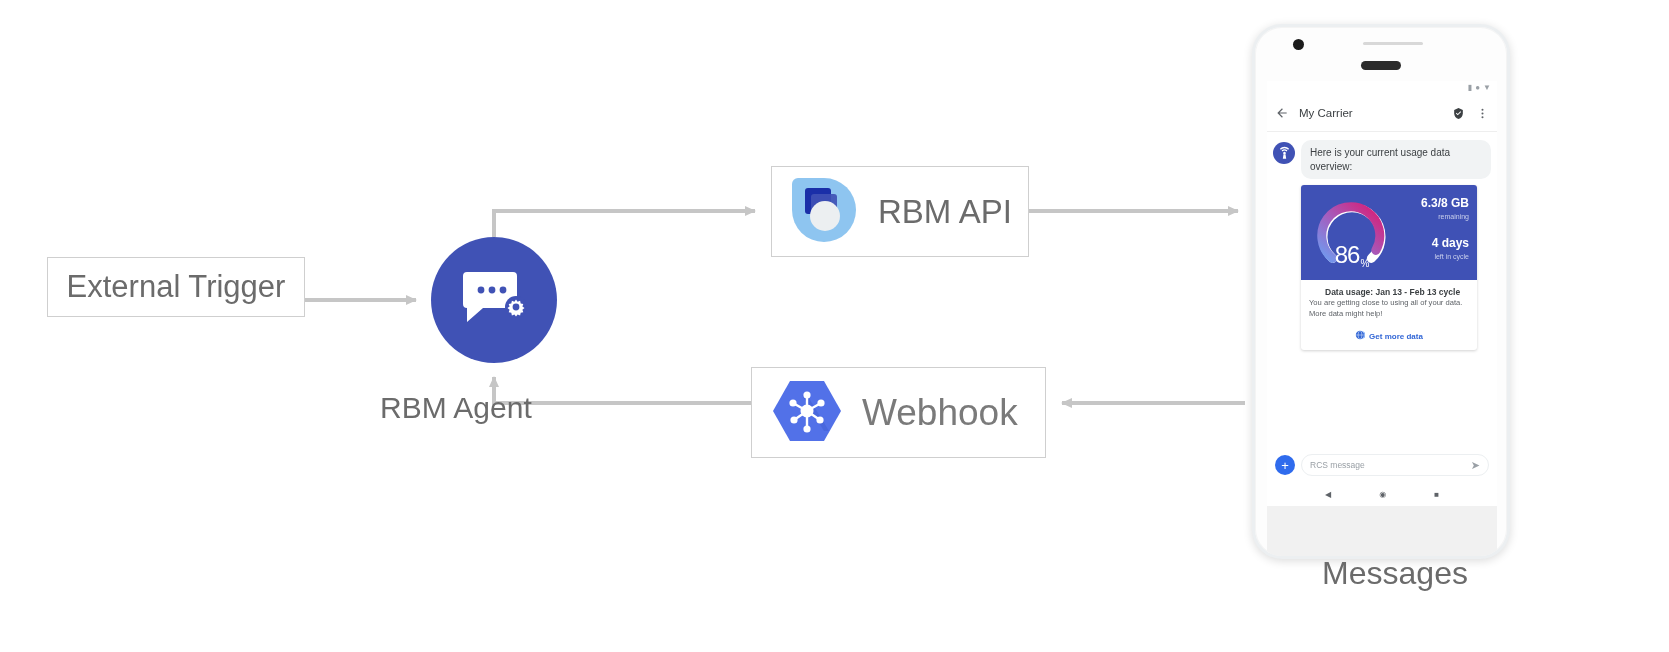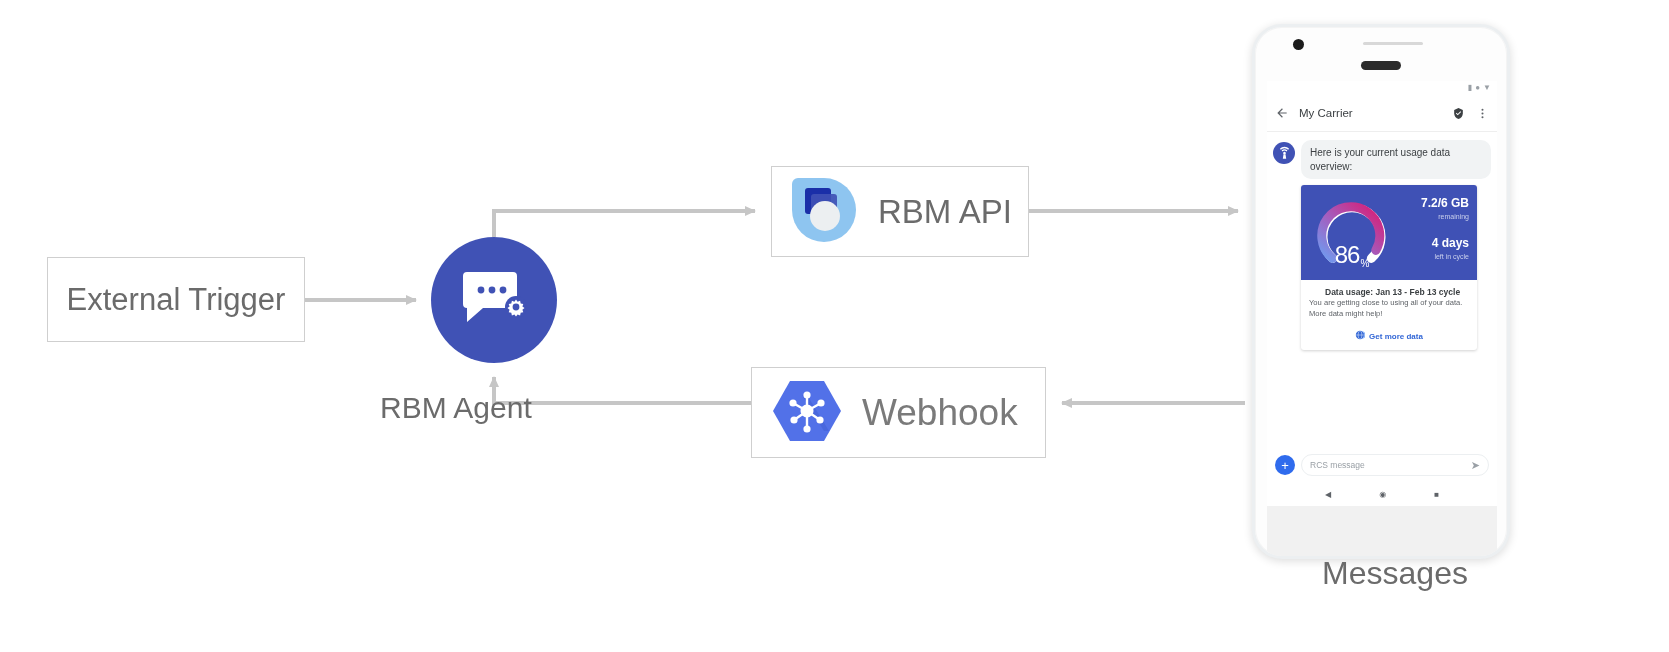--- a/index.html
+++ b/index.html
@@ -21,21 +21,21 @@
     display:flex;align-items:center;
   }
   .box-label{
     font-weight:300;
     color:#5f6368;
     white-space:nowrap;
   }
 
   
   #external-trigger{
-    left:47px;top:257px;width:258px;height:85px;
+    left:47px;top:257px;width:258px;height:60px;
     justify-content:center;
   }
   #external-trigger .box-label{font-size:31px;color:#6b6b6b;}
 
   
   #rbm-api-box{
     left:771px;top:166px;width:258px;height:91px;
     padding-left:16px;
   }
   #rbm-api-box .box-label{font-size:33px;color:#6b6b6b;margin-left:18px;}
@@ -297,21 +297,21 @@
             <svg id="gauge" viewBox="0 0 74 74">
               <path d="M17.7,63.4 A29,29 0 1 1 56.3,63.4" fill="none" stroke="#ffffff" stroke-width="9" stroke-linecap="round"></path>
               <path d="M17.7,63.4 A29,29 0 1 1 60.8,55.4" fill="none" stroke="url(#gaugeGrad)" stroke-width="9" stroke-linecap="round"></path>
             </svg>
             <div id="gauge-text">
               <span class="num">86</span>
               <span class="pct">%</span>
             </div>
             <div id="hero-right">
               <div class="block1">
-                <div class="hero-big">7.2/6 GB</div>
+                <div class="hero-big">6.3/8 GB</div>
                 <div class="hero-small">remaining</div>
               </div>
               <div class="block2">
                 <div class="hero-big">4 days</div>
                 <div class="hero-small">left in cycle</div>
               </div>
             </div>
           </div>
           <div id="card-body">
             <div id="card-title">Data usage: Jan 13 - Feb 13 cycle</div>

